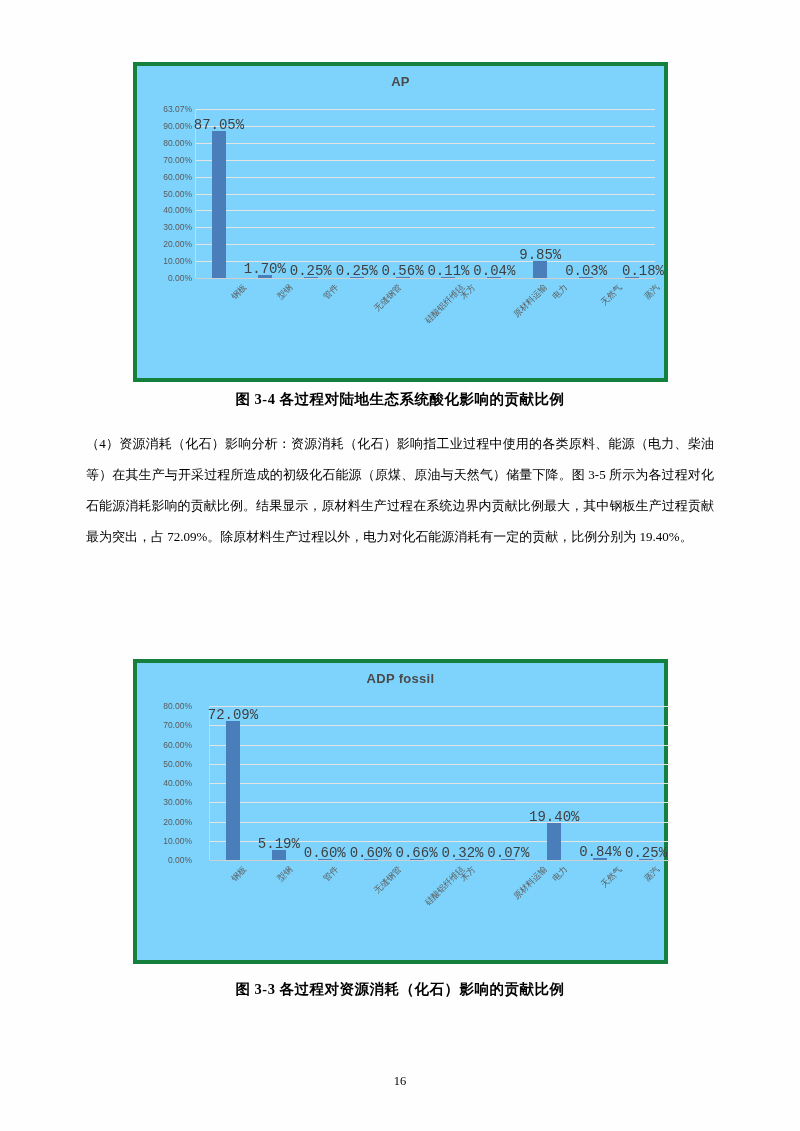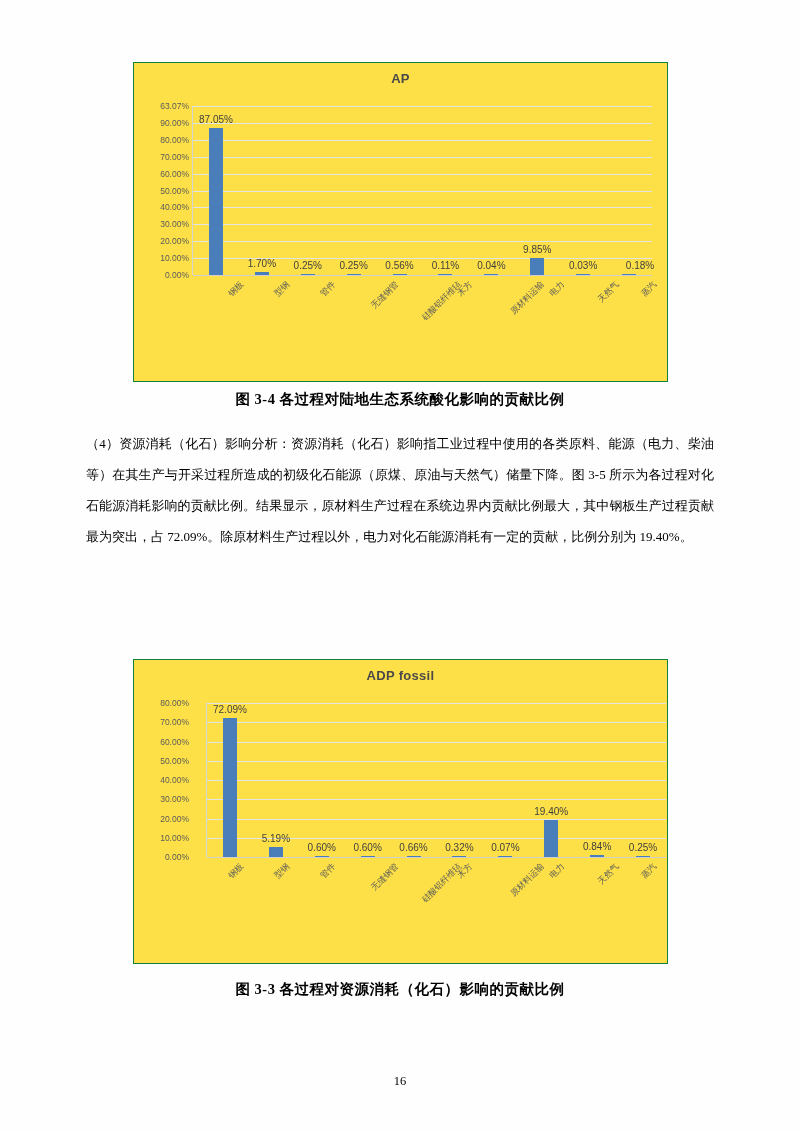--- a/index.html
+++ b/index.html
@@ -18,22 +18,22 @@
   }
   .paper-inner {
     position: absolute;
     left: 0; top: 0; right: 0; bottom: 0;
     background: #fefefe;
   }
 
   
   .chart-box {
     position: absolute;
-    background: #fde047;
-    border: 1px solid #15803d;
+    background: #7dd3fc;
+    border: 4px solid #15803d;
     box-sizing: border-box;
   }
   .chart-title {
     text-align: center;
     font-family: "Liberation Sans", sans-serif;
     font-weight: bold;
     font-size: 13px;
     color: #4a4a4a;
     margin-top: 8px;
     letter-spacing: .3px;
@@ -73,22 +73,22 @@
     background: #cfcfcf;
   }
   .bar {
     position: absolute;
     bottom: 0;
     background: #4a7ebb;
     width: 14px;
   }
   .bar-val {
     position: absolute;
-    font-family: Liberation Sans, sans-serif;
-    font-size: 10px;
+    font-family: Liberation Mono, monospace;
+    font-size: 14px;
     color: #3f3f3f;
     white-space: nowrap;
     transform: translateX(-50%);
   }
   .x-label {
     position: absolute;
     font-family: "Liberation Sans", sans-serif;
     font-size: 8.5px;
     color: #5a5a5a;
     white-space: nowrap;

